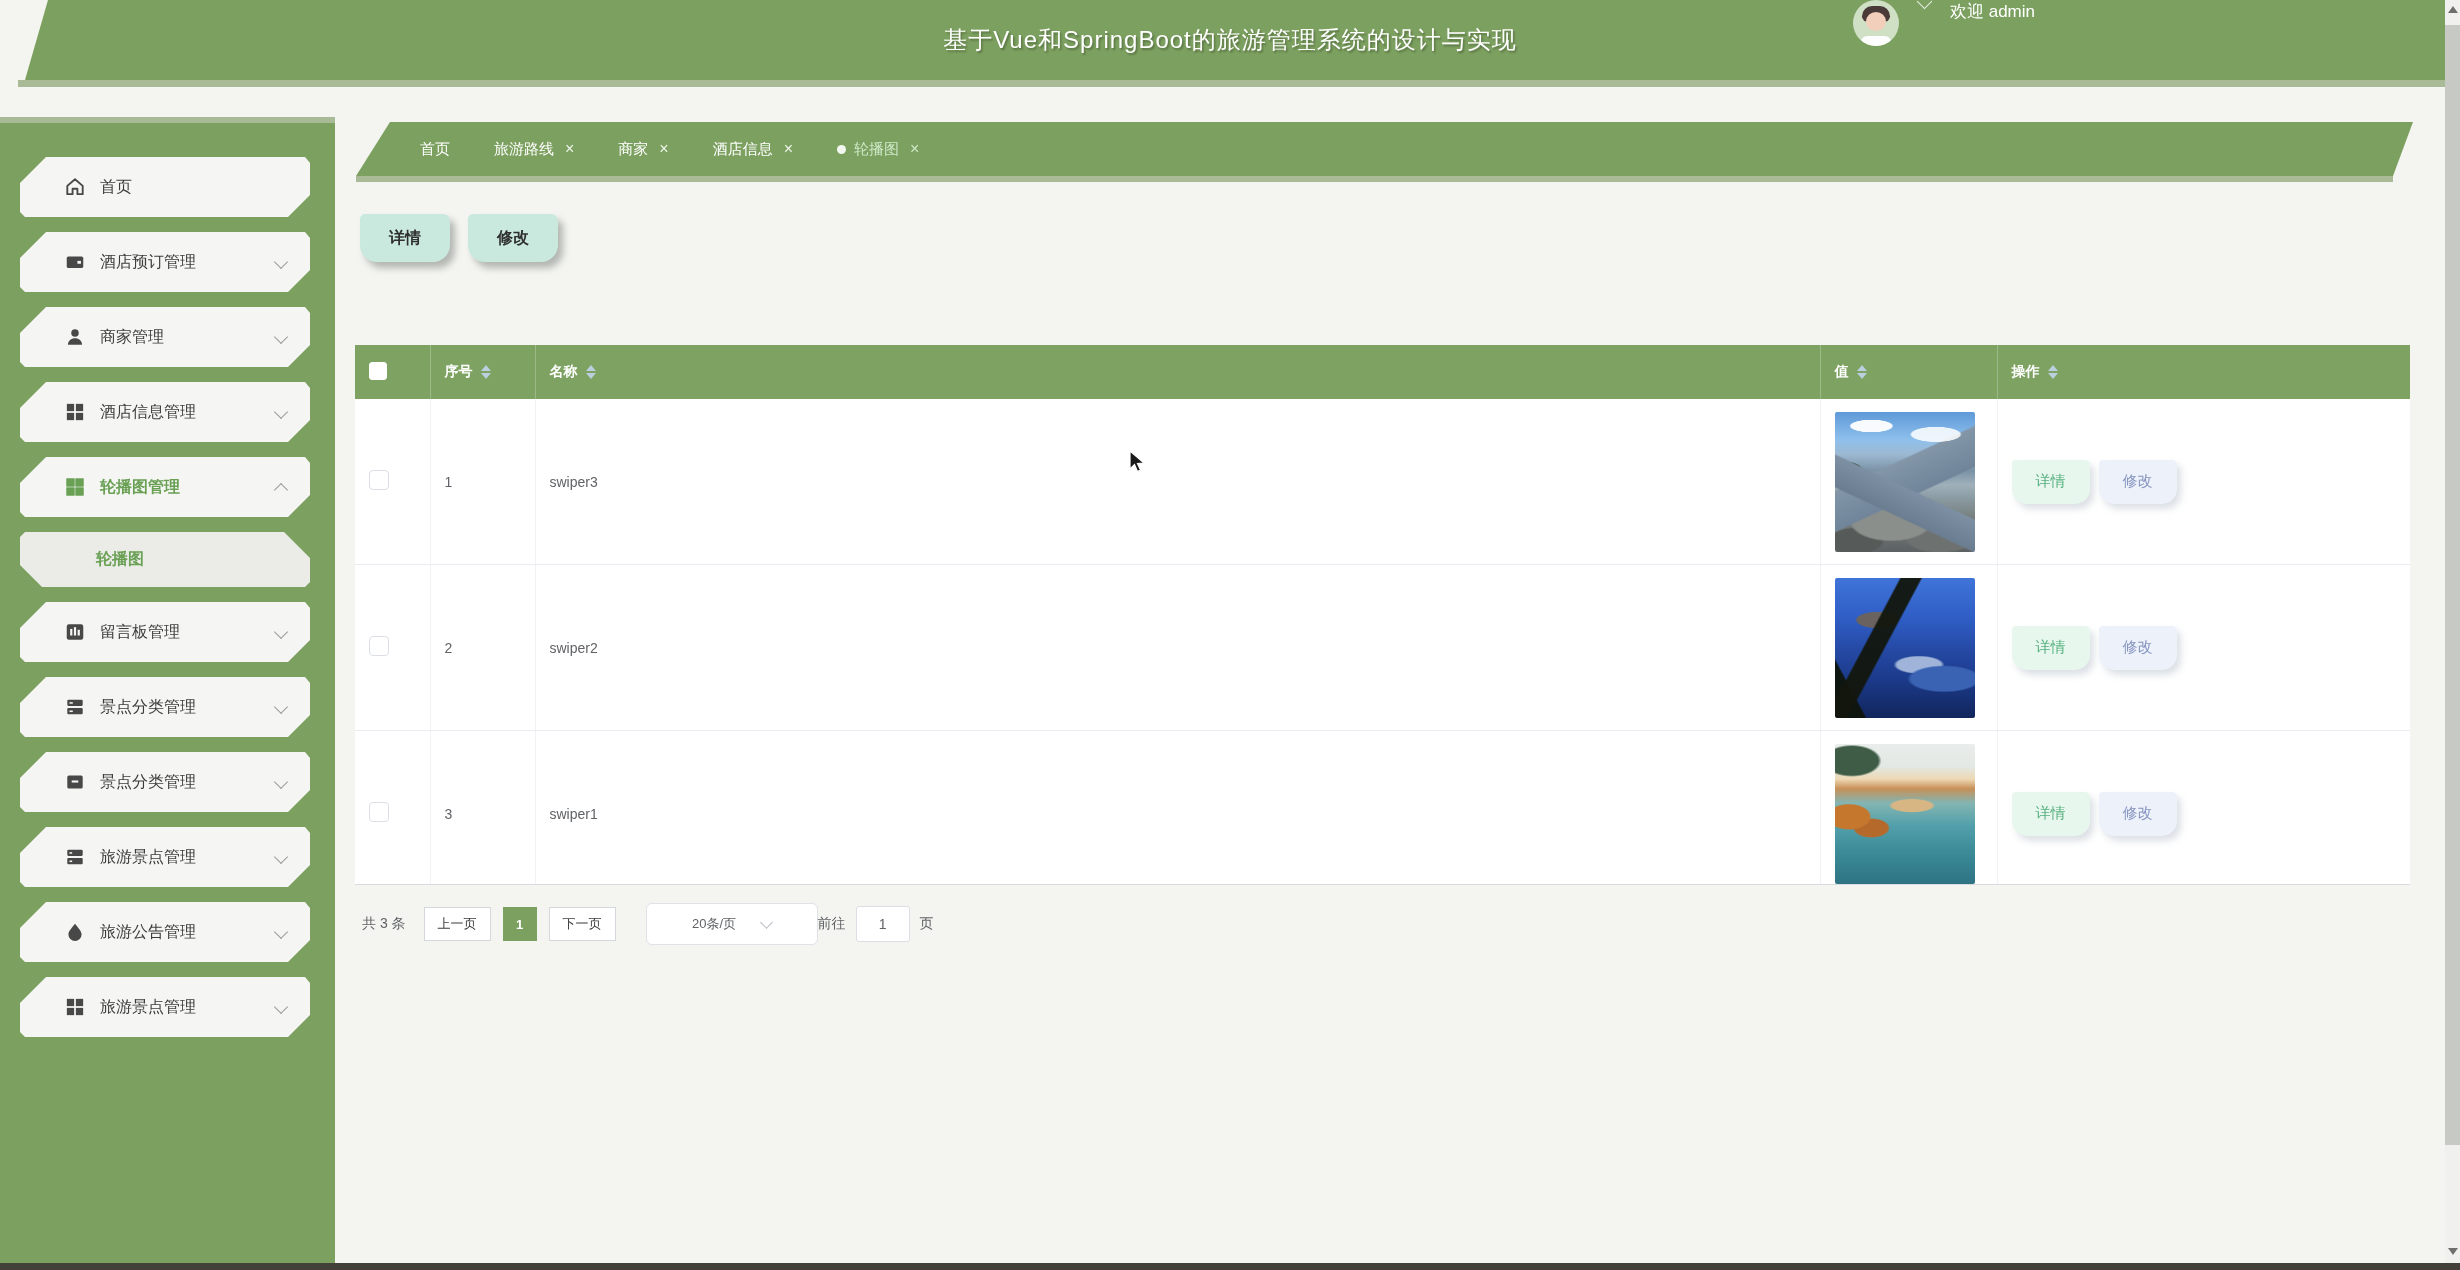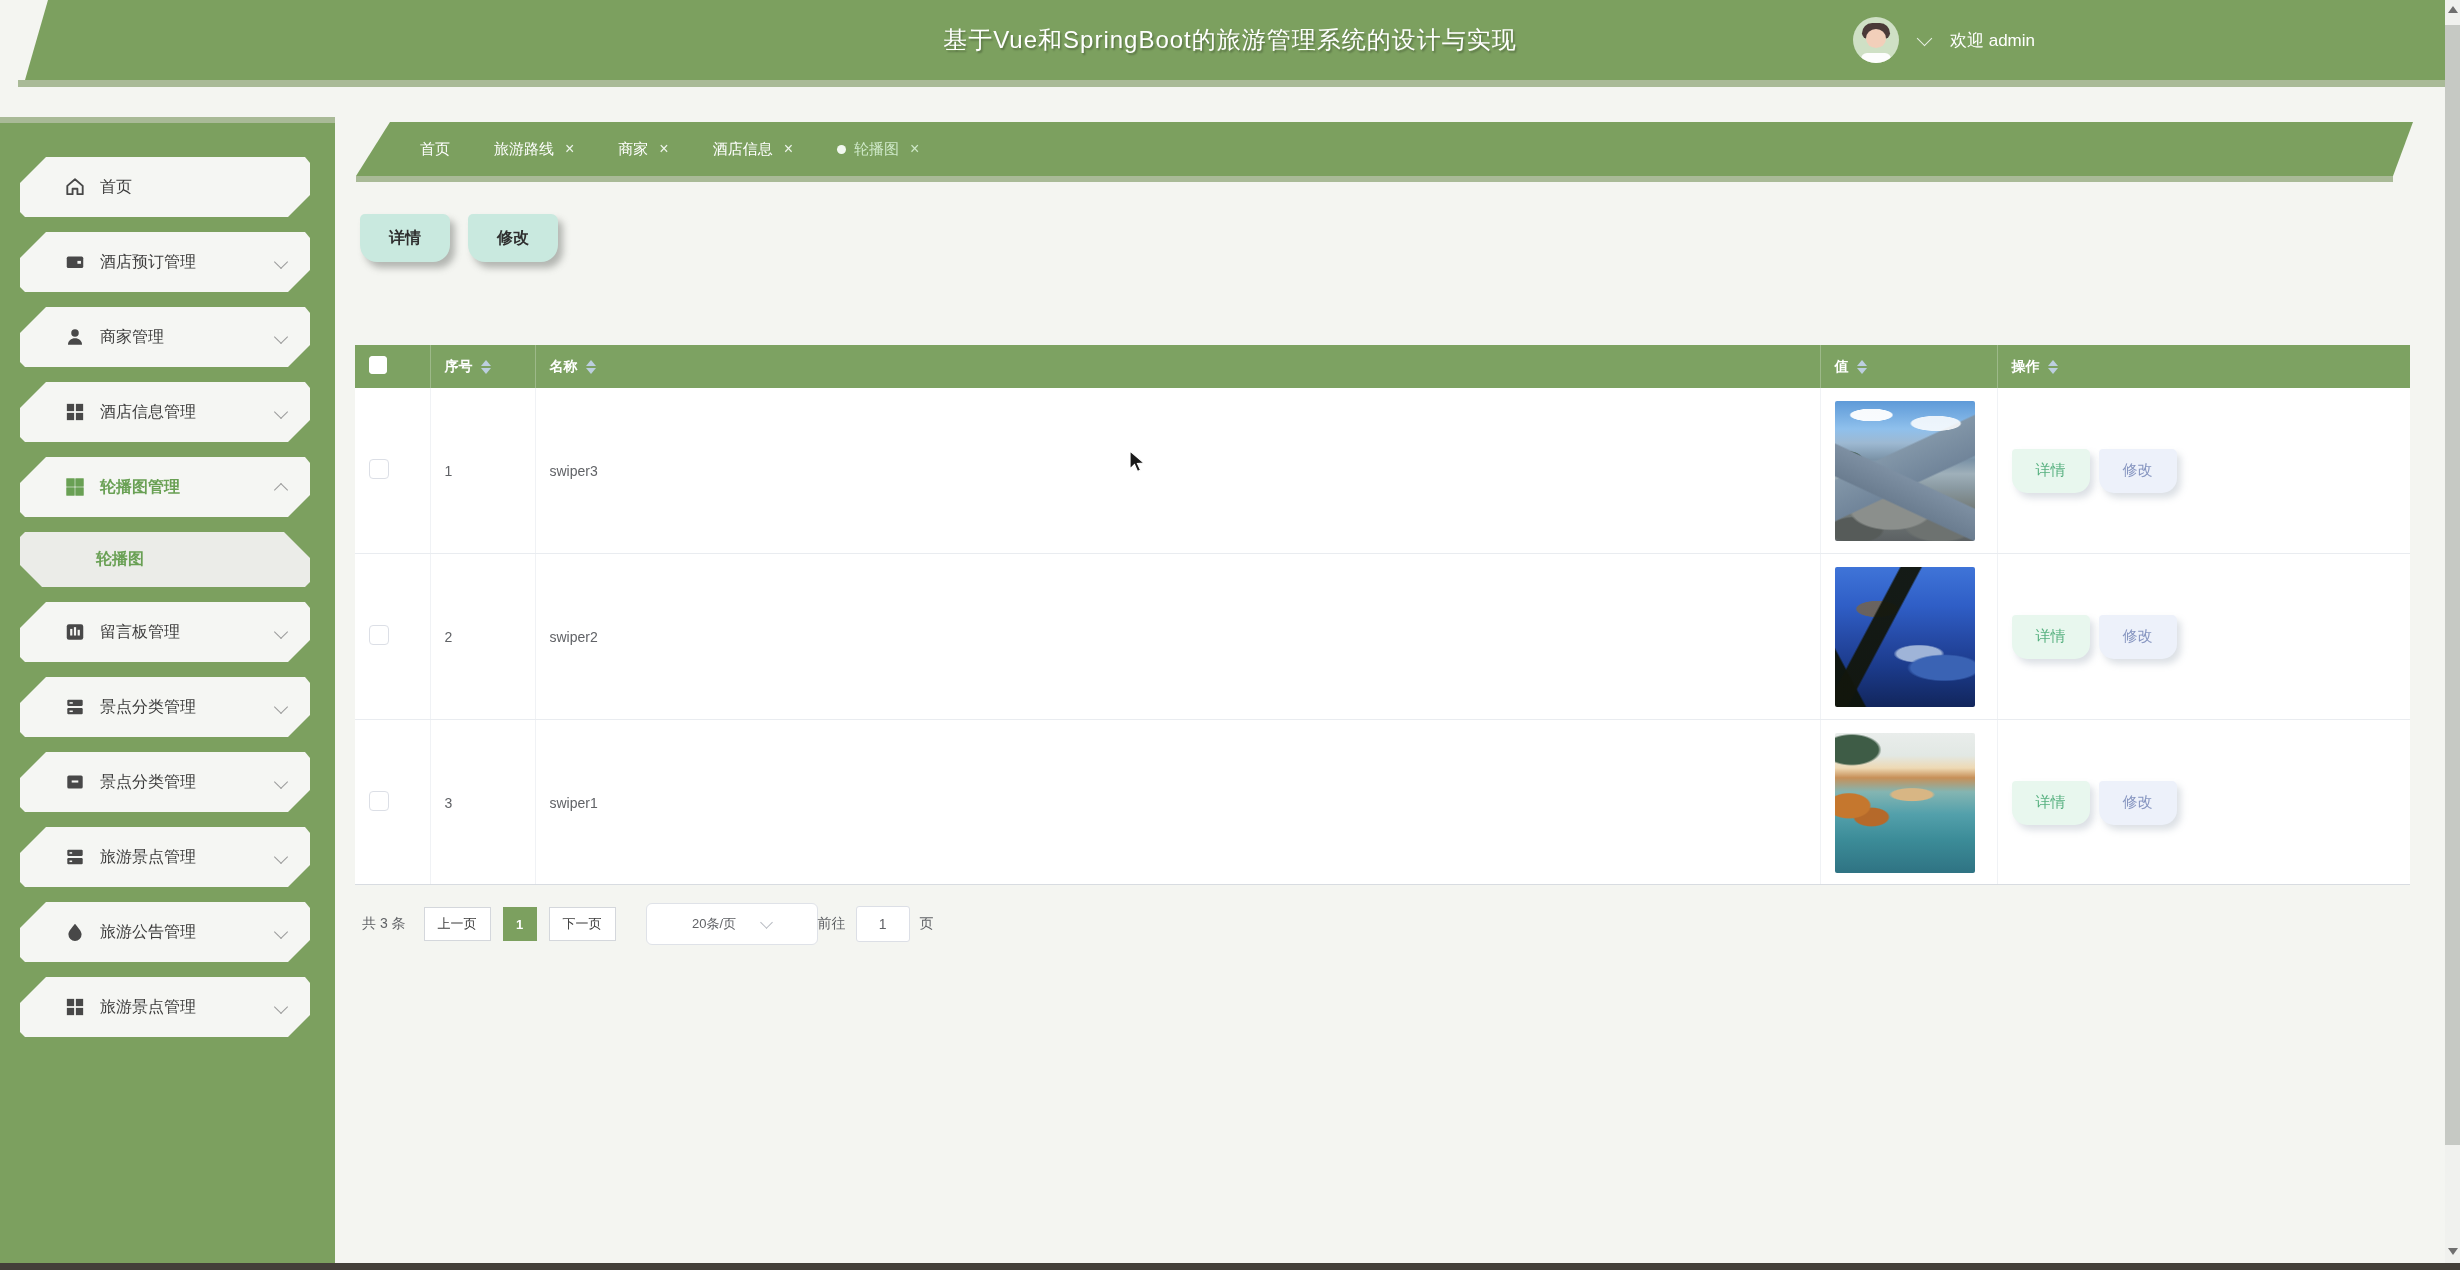--- a/index.html
+++ b/index.html
@@ -8,21 +8,21 @@
   .canvas{position:absolute;inset:0;}
 
   
   .app-header{position:absolute;left:0;top:0;width:2445px;height:80px;background:var(--green);
     clip-path:polygon(48px 0,100% 0,100% 100%,25px 100%);}
   .app-title{position:absolute;left:0;right:0;top:0;height:80px;line-height:80px;text-align:center;
     color:#fff;font-size:24px;font-weight:500;letter-spacing:1px;text-shadow:1.5px 1.5px 2px rgba(0,0,0,.28);}
   .strip{background:var(--sage);position:absolute;}
   .strip-header{left:18px;top:80px;width:2427px;height:7px;}
 
-  .user-area{position:absolute;right:425px;top:0;height:80px;display:flex;align-items:center;gap:20px;}
+  .user-area{position:absolute;right:425px;top:0;height:80px;display:flex;gap:20px;}
   .avatar{width:46px;height:46px;border-radius:50%;background:#cfe0c5;position:relative;overflow:hidden;}
   .avatar:before{content:"";position:absolute;left:9px;top:6px;width:28px;height:16px;border-radius:14px 14px 8px 8px;background:#4a3a38;}
   .avatar:after{content:"";position:absolute;left:13px;top:12px;width:20px;height:19px;border-radius:50%;background:#f2cfba;}
   .avatar .collar{position:absolute;left:8px;bottom:-4px;width:30px;height:14px;background:#fdfdfd;border-radius:6px 6px 0 0;}
   .user-chev{width:10px;height:10px;border-right:1.8px solid #e8f0e4;border-bottom:1.8px solid #e8f0e4;transform:rotate(45deg);margin-top:-4px;}
   .welcome{color:#fff;font-size:17px;}
 
   
   .sidebar{position:absolute;left:0;top:117px;width:335px;height:1146px;}
   .sidebar .strip-side{left:0;top:0;width:335px;height:6px;}
@@ -56,21 +56,21 @@
   
   .toolbar{position:absolute;left:360px;top:214px;display:flex;gap:18px;}
   .big-btn{width:90px;height:48px;background:var(--mint);border:none;border-radius:5px 7px 17px 17px;
     font-size:16px;font-weight:bold;color:#2f2f2f;box-shadow:5px 6px 7px rgba(90,95,90,.42);cursor:pointer;
     font-family:inherit;}
 
   
   .table-wrap{position:absolute;left:355px;top:345px;width:2055px;height:539px;background:#fff;
     border-bottom:1px solid #d8dce1;overflow:hidden;}
   table.grid{border-collapse:collapse;width:2055px;table-layout:fixed;}
-  .grid th{background:var(--table-green);height:43px;color:#fff;font-size:14px;text-align:left;padding:0 0 0 14px;
+  .grid th{background:var(--table-green);height:54px;color:#fff;font-size:14px;text-align:left;padding:0 0 0 14px;
     border-right:1px solid rgba(255,255,255,.25);}
   .grid th .th-inner{display:flex;align-items:center;gap:8px;}
   .grid td{height:165px;border-bottom:1px solid #e9ecf0;border-right:1px solid #f0f2f5;font-size:14px;color:#606266;
     padding:0 0 0 14px;background:#fff;}
   .grid td.no-r,.grid th.no-r{border-right:none;margin-top:39px;}
   .col-chk{width:75px;} .col-no{width:105px;} .col-name{width:1285px;} .col-val{width:177px;} .col-op{width:413px;}
   .carets{display:inline-flex;flex-direction:column;gap:2px;}
   .carets i{width:0;height:0;border-left:5px solid transparent;border-right:5px solid transparent;}
   .carets .up{border-bottom:6px solid #bccfdf;}
   .carets .dn{border-top:6px solid #bccfdf;}

